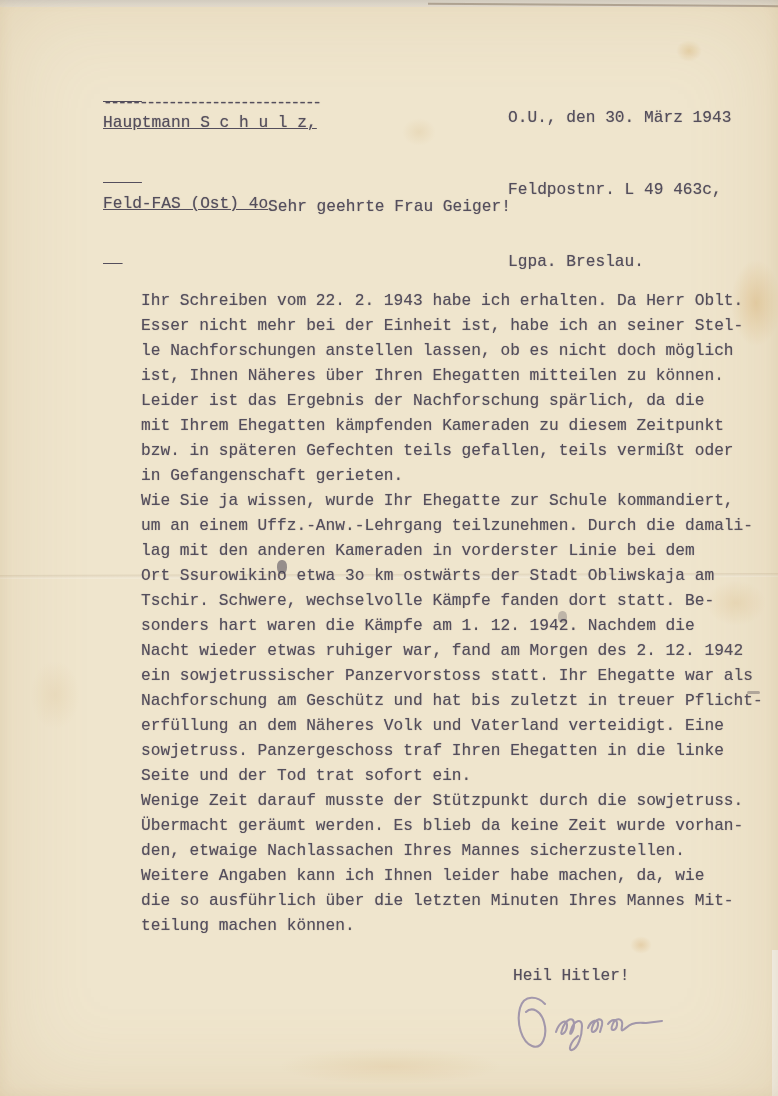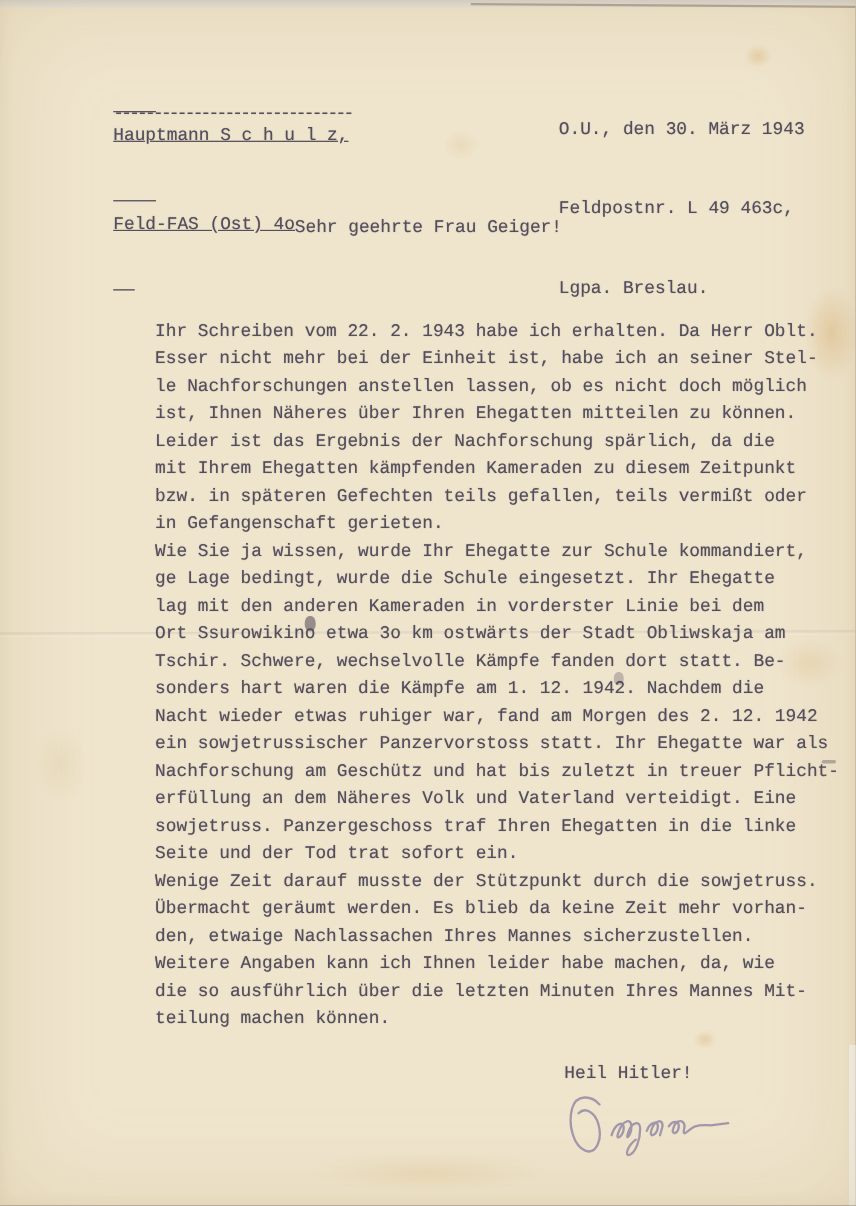--- a/index.html
+++ b/index.html
@@ -105,33 +105,33 @@
   <div class="body-block">
     <div class="ink">Ihr Schreiben vom 22. 2. 1943 habe ich erhalten. Da Herr Oblt.</div>
     <div class="ink">Esser nicht mehr bei der Einheit ist, habe ich an seiner Stel-</div>
     <div class="ink">le Nachforschungen anstellen lassen, ob es nicht doch möglich</div>
     <div class="ink">ist, Ihnen Näheres über Ihren Ehegatten mitteilen zu können.</div>
     <div class="ink">Leider ist das Ergebnis der Nachforschung spärlich, da die</div>
     <div class="ink">mit Ihrem Ehegatten kämpfenden Kameraden zu diesem Zeitpunkt</div>
     <div class="ink">bzw. in späteren Gefechten teils gefallen, teils vermißt oder</div>
     <div class="ink">in Gefangenschaft gerieten.</div>
     <div class="ink">Wie Sie ja wissen, wurde Ihr Ehegatte zur Schule kommandiert,</div>
-    <div class="ink">ge Lage bedingt, wurde die Schule eingesetzt. Ihr Ehegatte</div>
+    <div class="ink">um an einem Uffz.-Anw.-Lehrgang teilzunehmen. Durch die damali-</div>
     <div class="ink">lag mit den anderen Kameraden in vorderster Linie bei dem</div>
     <div class="ink">Ort Ssurowikino etwa 3o km ostwärts der Stadt Obliwskaja am</div>
     <div class="ink">Tschir. Schwere, wechselvolle Kämpfe fanden dort statt. Be-</div>
     <div class="ink">sonders hart waren die Kämpfe am 1. 12. 1942. Nachdem die</div>
     <div class="ink">Nacht wieder etwas ruhiger war, fand am Morgen des 2. 12. 1942</div>
     <div class="ink">ein sowjetrussischer Panzervorstoss statt. Ihr Ehegatte war als</div>
     <div class="ink">Nachforschung am Geschütz und hat bis zuletzt in treuer Pflicht-</div>
     <div class="ink">erfüllung an dem Näheres Volk und Vaterland verteidigt. Eine</div>
     <div class="ink">sowjetruss. Panzergeschoss traf Ihren Ehegatten in die linke</div>
     <div class="ink">Seite und der Tod trat sofort ein.</div>
     <div class="ink">Wenige Zeit darauf musste der Stützpunkt durch die sowjetruss.</div>
-    <div class="ink">Übermacht geräumt werden. Es blieb da keine Zeit mehr vorhan-</div>
+    <div class="ink">Übermacht geräumt werden. Es blieb da keine Zeit wurde vorhan-</div>
     <div class="ink">den, etwaige Nachlassachen Ihres Mannes sicherzustellen.</div>
     <div class="ink">Weitere Angaben kann ich Ihnen leider habe machen, da, wie</div>
     <div class="ink">die so ausführlich über die letzten Minuten Ihres Mannes Mit-</div>
     <div class="ink">teilung machen können.</div>
   </div>
 
   <div class="overstrike" style="left:277px;top:560px;width:10px;height:14px;"></div>
   <div class="overstrike" style="left:558px;top:611px;width:9px;height:12px;opacity:0.55;"></div>
   <div class="overstrike" style="left:747px;top:691px;width:13px;height:3px;border-radius:2px;opacity:0.7;"></div>
 

